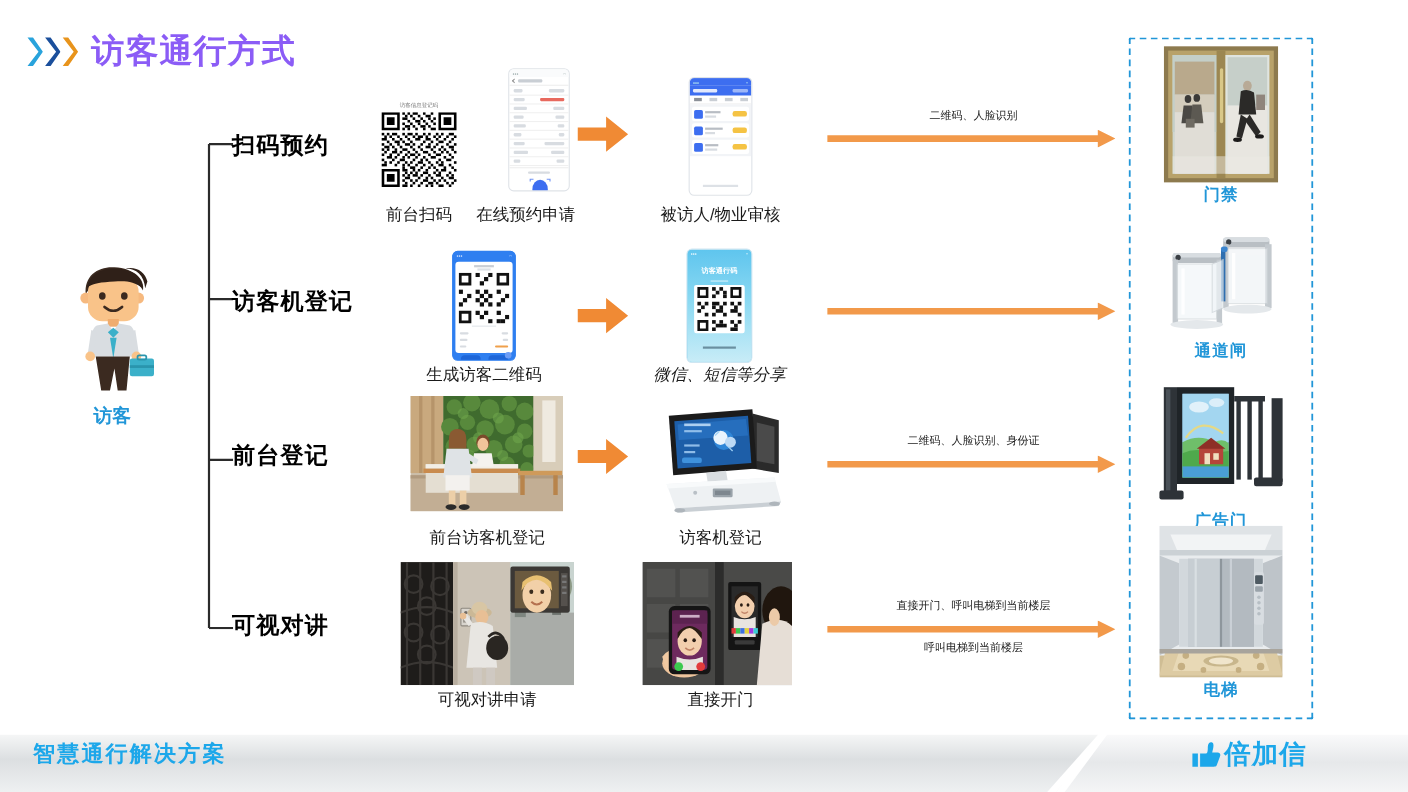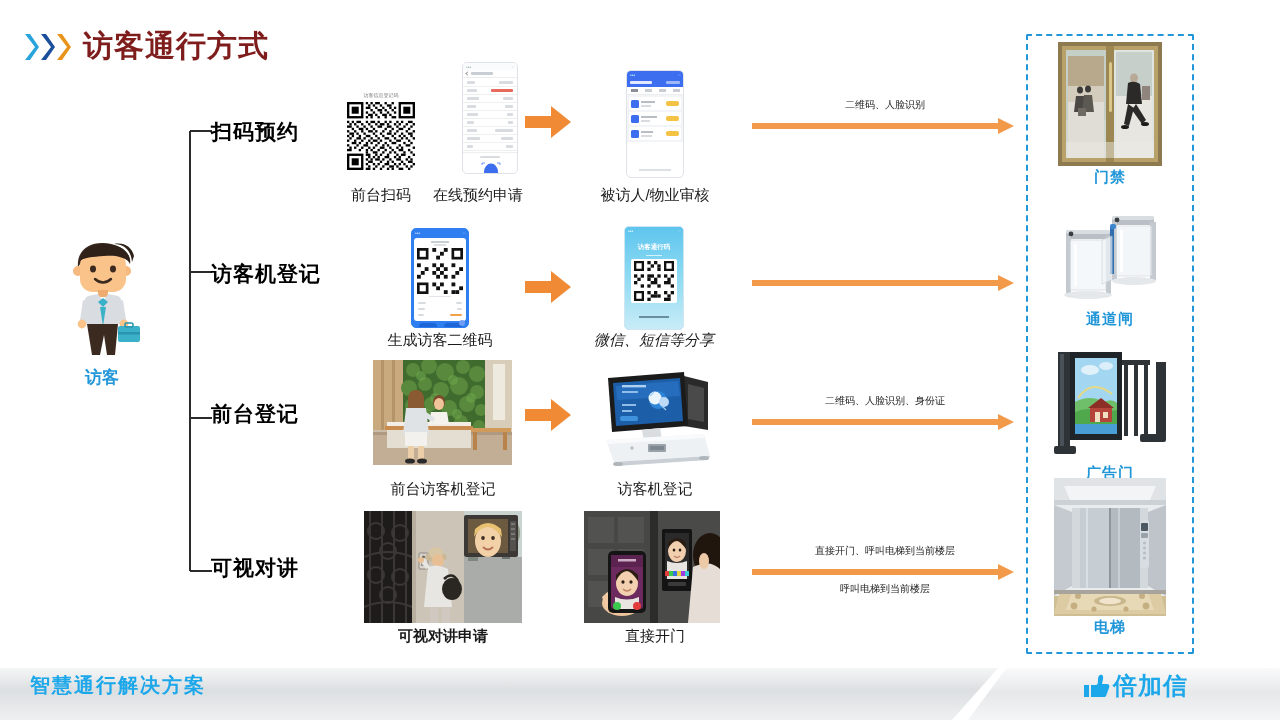--- a/index.html
+++ b/index.html
@@ -20,21 +20,21 @@
     position: absolute; left: 24px; top: 26px;
     display: flex; align-items: center; gap: 6px;
   }
   .chevrons { display: flex; align-items: center; gap: 1px; }
   .chev {
     width: 15px; height: 30px;
     display: block;
   }
   .title-text {
     font-size: 30px; font-weight: bold;
-    color: #7f1d1d;
+    color: #8b5cf6;
     letter-spacing: 1px;
     margin-left: 6px;
   }
 
   
   .visitor-block {
     position: absolute; left: 52px; top: 238px;
     width: 100px; text-align: center;
   }
   .visitor-label {
@@ -882,21 +882,21 @@
       <path d="M119 36 Q124 41 129 36" stroke="#b5714f" stroke-width="1.8" fill="none"></path>
       <rect x="146" y="10" width="6" height="30" fill="#55514d"></rect>
       <g fill="#777">
         <rect x="147" y="12" width="4" height="2"></rect>
           <rect x="147" y="17" width="4" height="2"></rect>
         <rect x="147" y="22" width="4" height="2"></rect>
           <rect x="147" y="27" width="4" height="2"></rect>
       </g>
     </svg>
   </div>
-  <div class="cap" style="left:364px; top:627px; width:158px;font-weight:bold;">可视对讲申请</div>
+  <div class="cap" style="left:364px; top:627px; width:158px;">可视对讲申请</div>
 
   <div class="img-box" style="left:584px; top:511px; width:136px; height:112px;">
     <svg width="136" height="112" viewBox="0 0 136 112">
       <rect width="136" height="112" fill="#3a3a3a"></rect>
 
       <rect x="0" y="0" width="66" height="112" fill="#474745"></rect>
       <g fill="#525250">
         <rect x="4" y="6" width="26" height="26"></rect>
           <rect x="34" y="6" width="26" height="26"></rect>
         <rect x="4" y="38" width="26" height="26"></rect>

